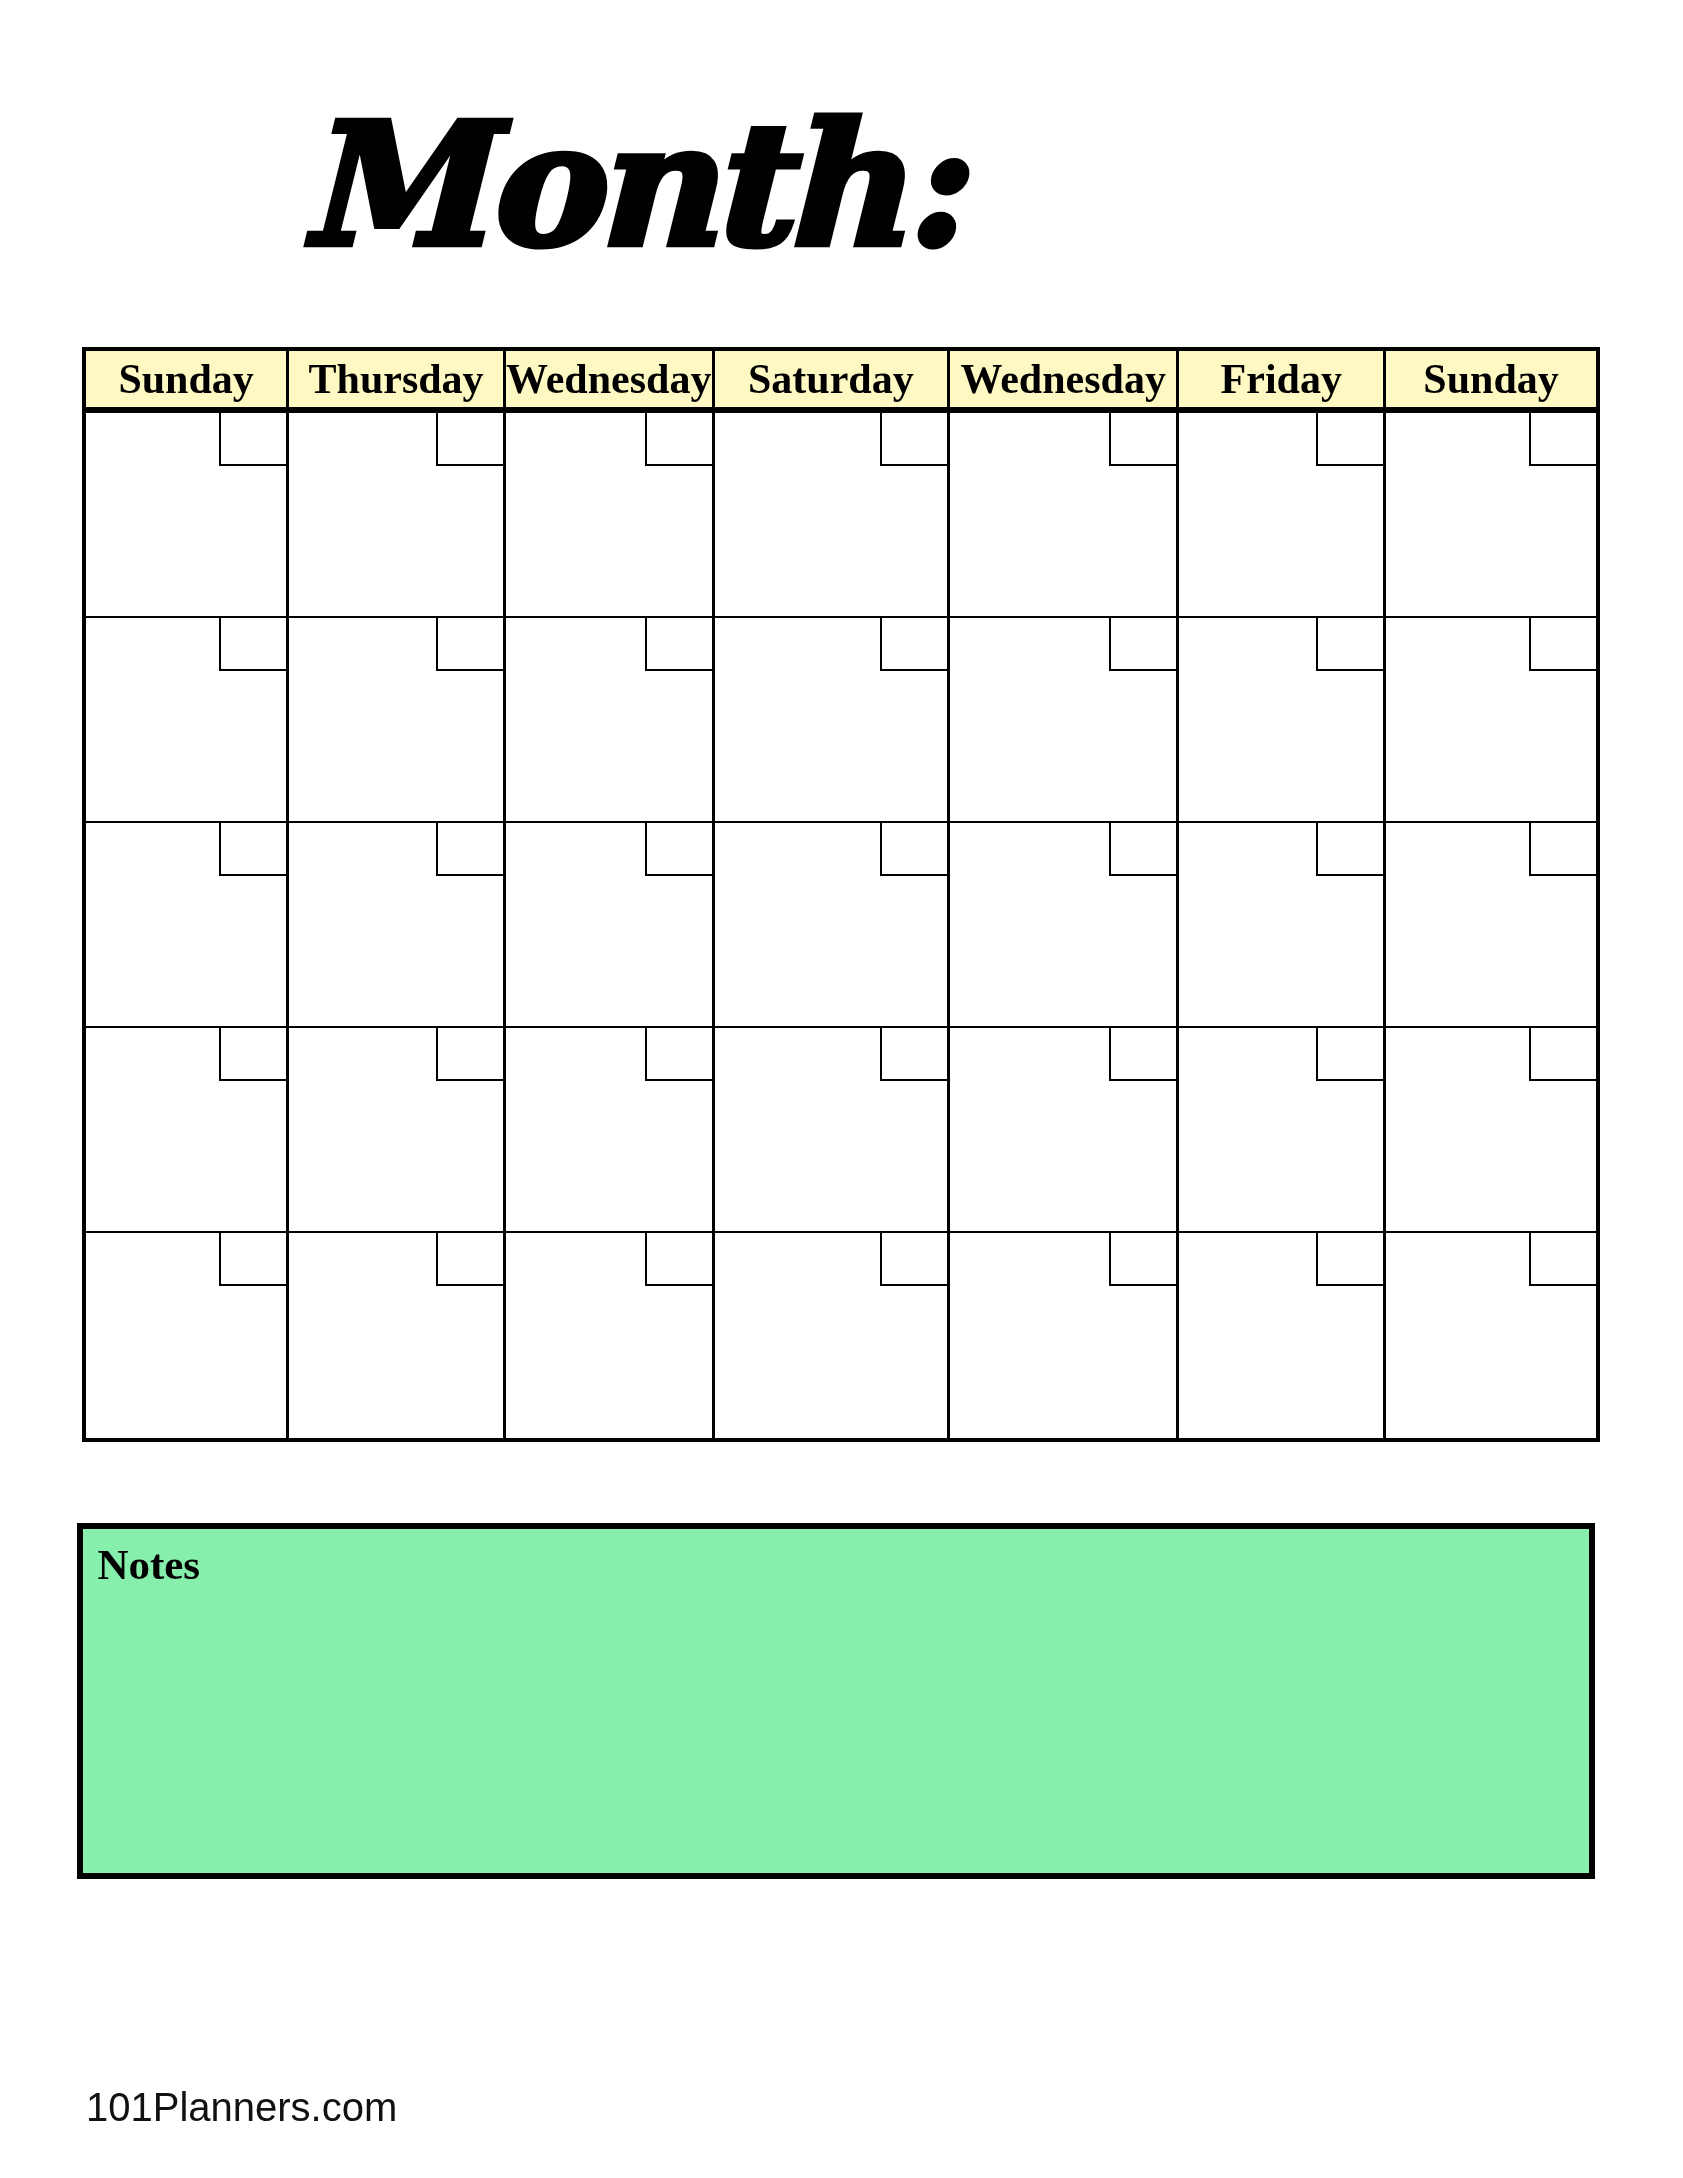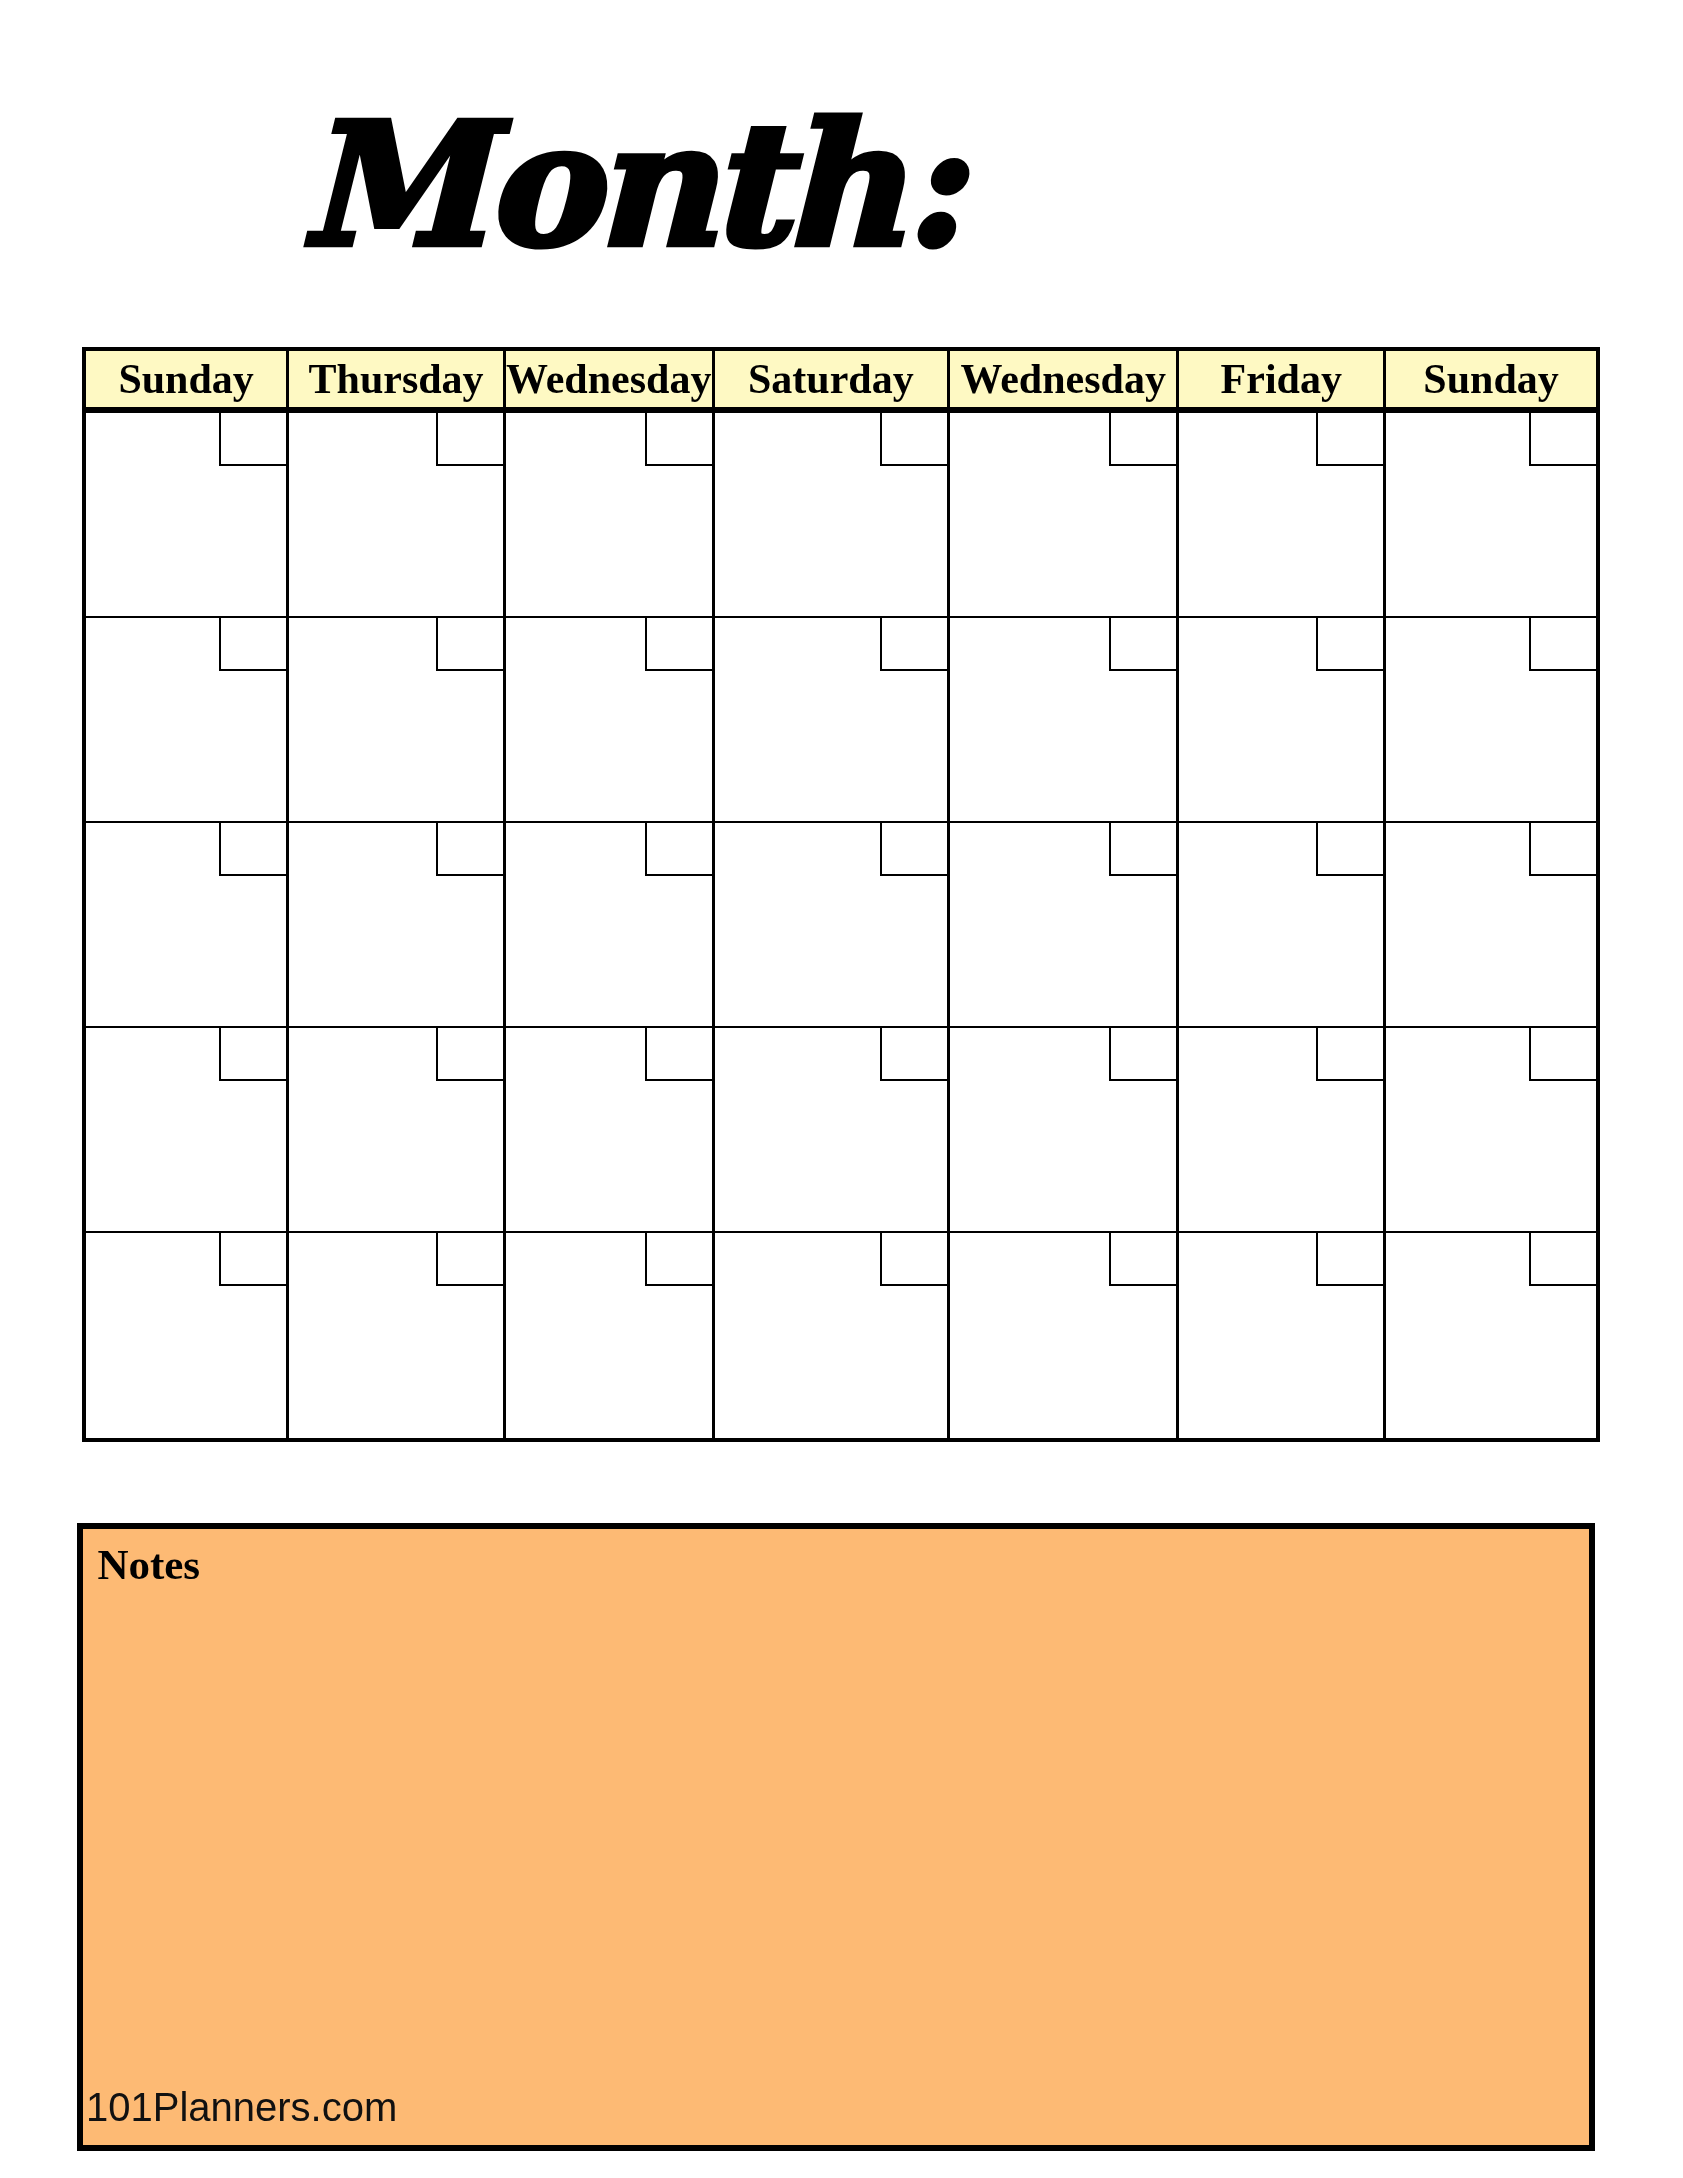--- a/index.html
+++ b/index.html
@@ -86,23 +86,23 @@
     border-bottom: 2.7px solid #000;
     background: #fff;
   }
 
   
   .notes-box {
     position: absolute;
     left: 77px;
     top: 1523px;
     width: 1518px;
-    height: 628px;
+    height: 356px;
     border: 6.3px solid #000;
-    background: #fdba74;
+    background: #86efac;
   }
   .notes-label {
     display: inline-block;
     margin: 10.8px 0 0 14.4px;
     font-weight: bold;
     font-size: 43px;
     color: #000;
   }
 
   

